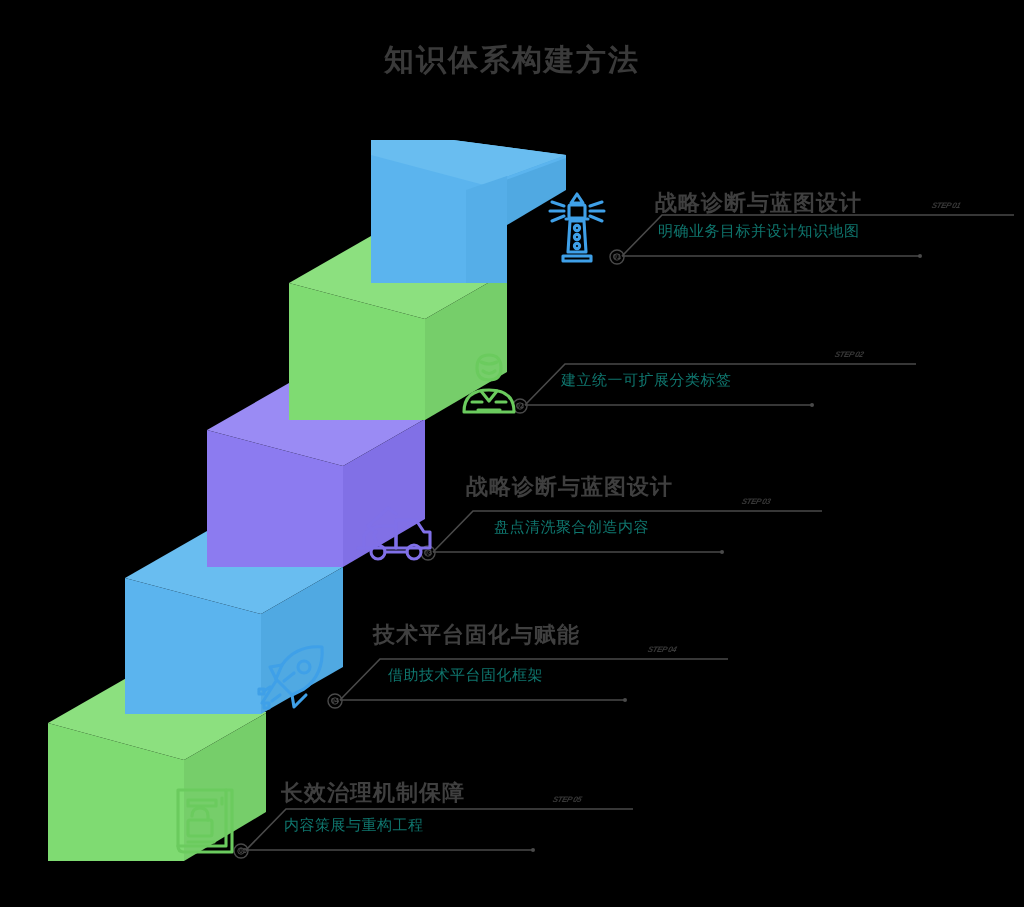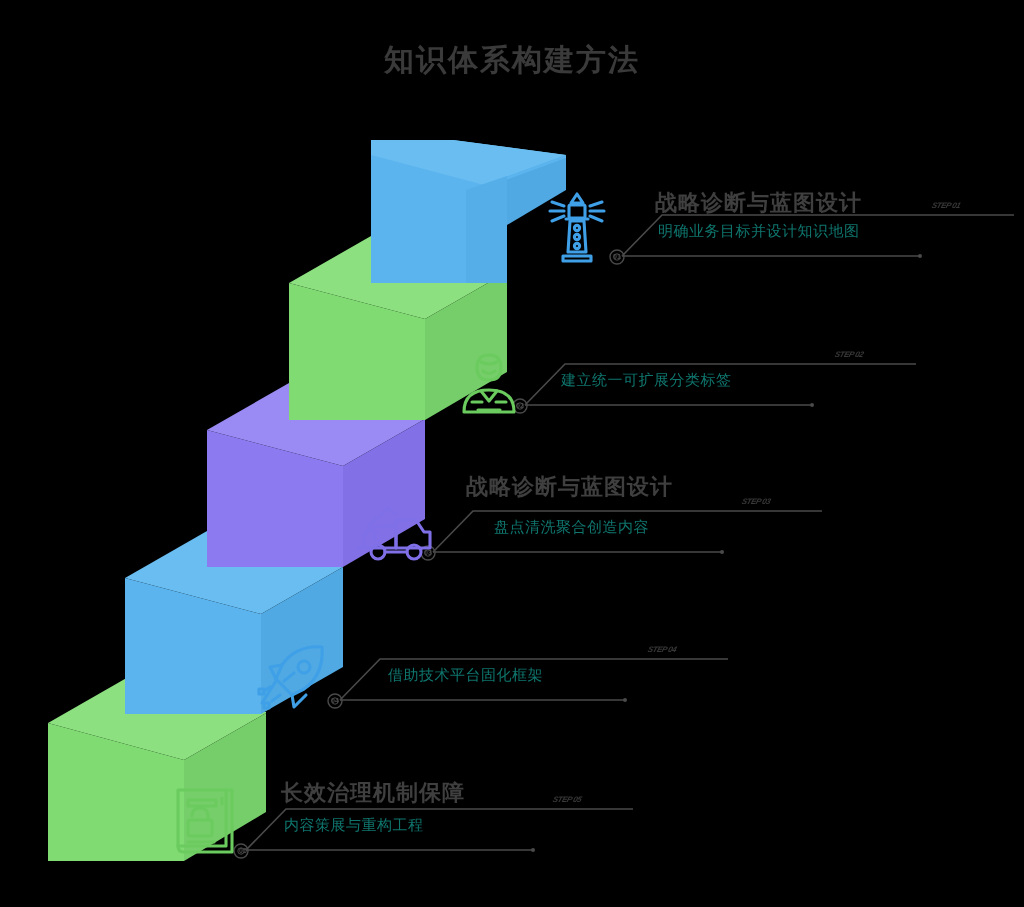--- a/index.html
+++ b/index.html
@@ -240,20 +240,21 @@
 
   <div class="step-desc" style="left:561px; top:371px;">建立统一可扩展分类标签</div>
   <div class="step-tag" style="left:835px; top:350px;">STEP 02</div>
   <div class="step-num" style="left:516px; top:402px;">02</div>
 
   <div class="step-title" style="left:466px; top:472px;">战略诊断与蓝图设计</div>
   <div class="step-desc" style="left:494px; top:518px;">盘点清洗聚合创造内容</div>
   <div class="step-tag" style="left:742px; top:497px;">STEP 03</div>
   <div class="step-num" style="left:424px; top:549px;">03</div>
 
+  <div class="step-title" style="left:373px; top:620px;">技术平台固化与赋能</div>
   <div class="step-desc" style="left:388px; top:666px;">借助技术平台固化框架</div>
   <div class="step-tag" style="left:648px; top:645px;">STEP 04</div>
   <div class="step-num" style="left:331px; top:697px;">04</div>
 
   <div class="step-title" style="left:281px; top:770px;margin-top:8px;">长效治理机制保障</div>
   <div class="step-desc" style="left:284px; top:816px;">内容策展与重构工程</div>
   <div class="step-tag" style="left:553px; top:795px;">STEP 05</div>
   <div class="step-num" style="left:239px; top:847px;">05</div>
 
 </div>

